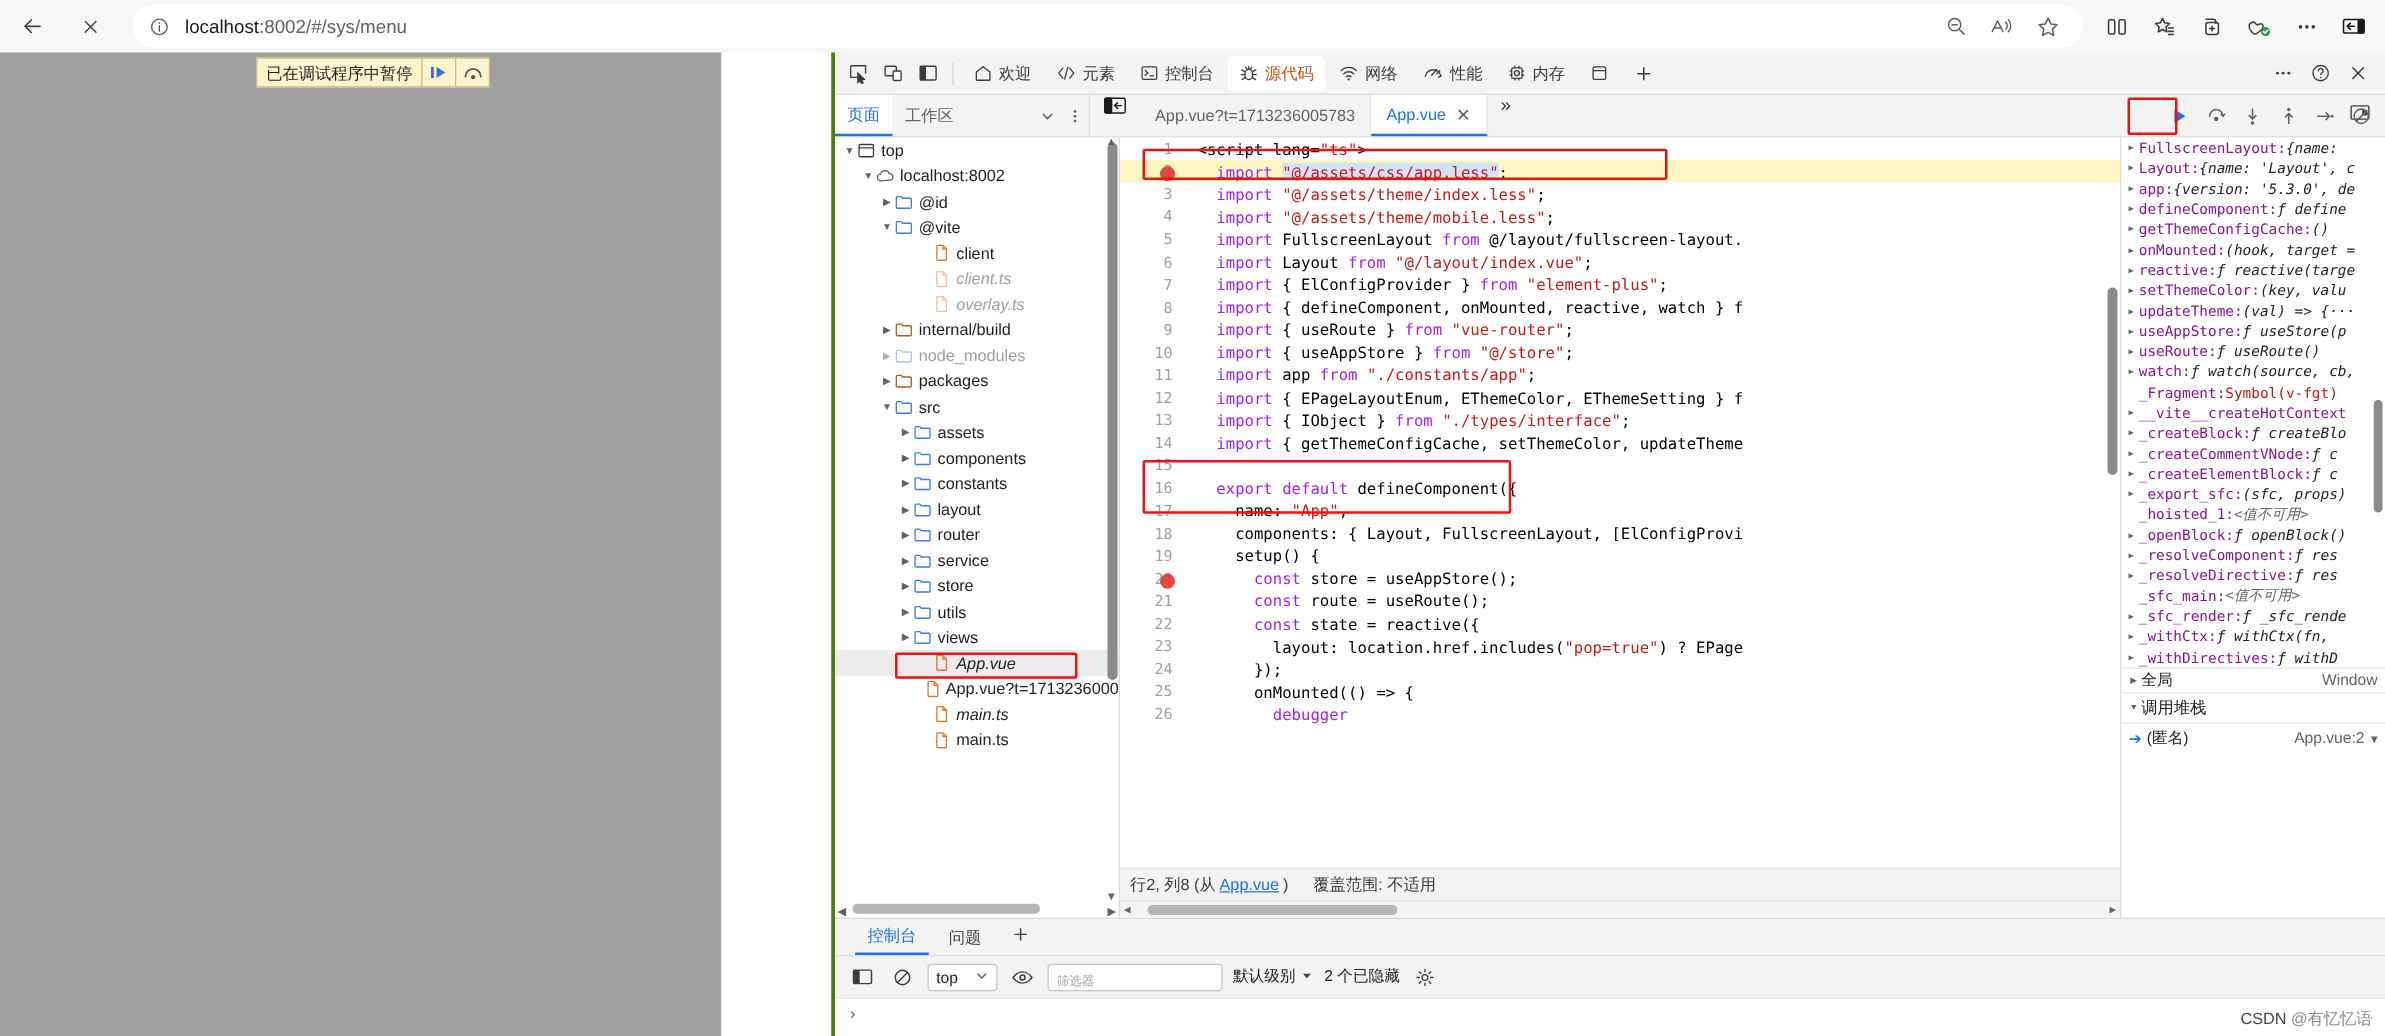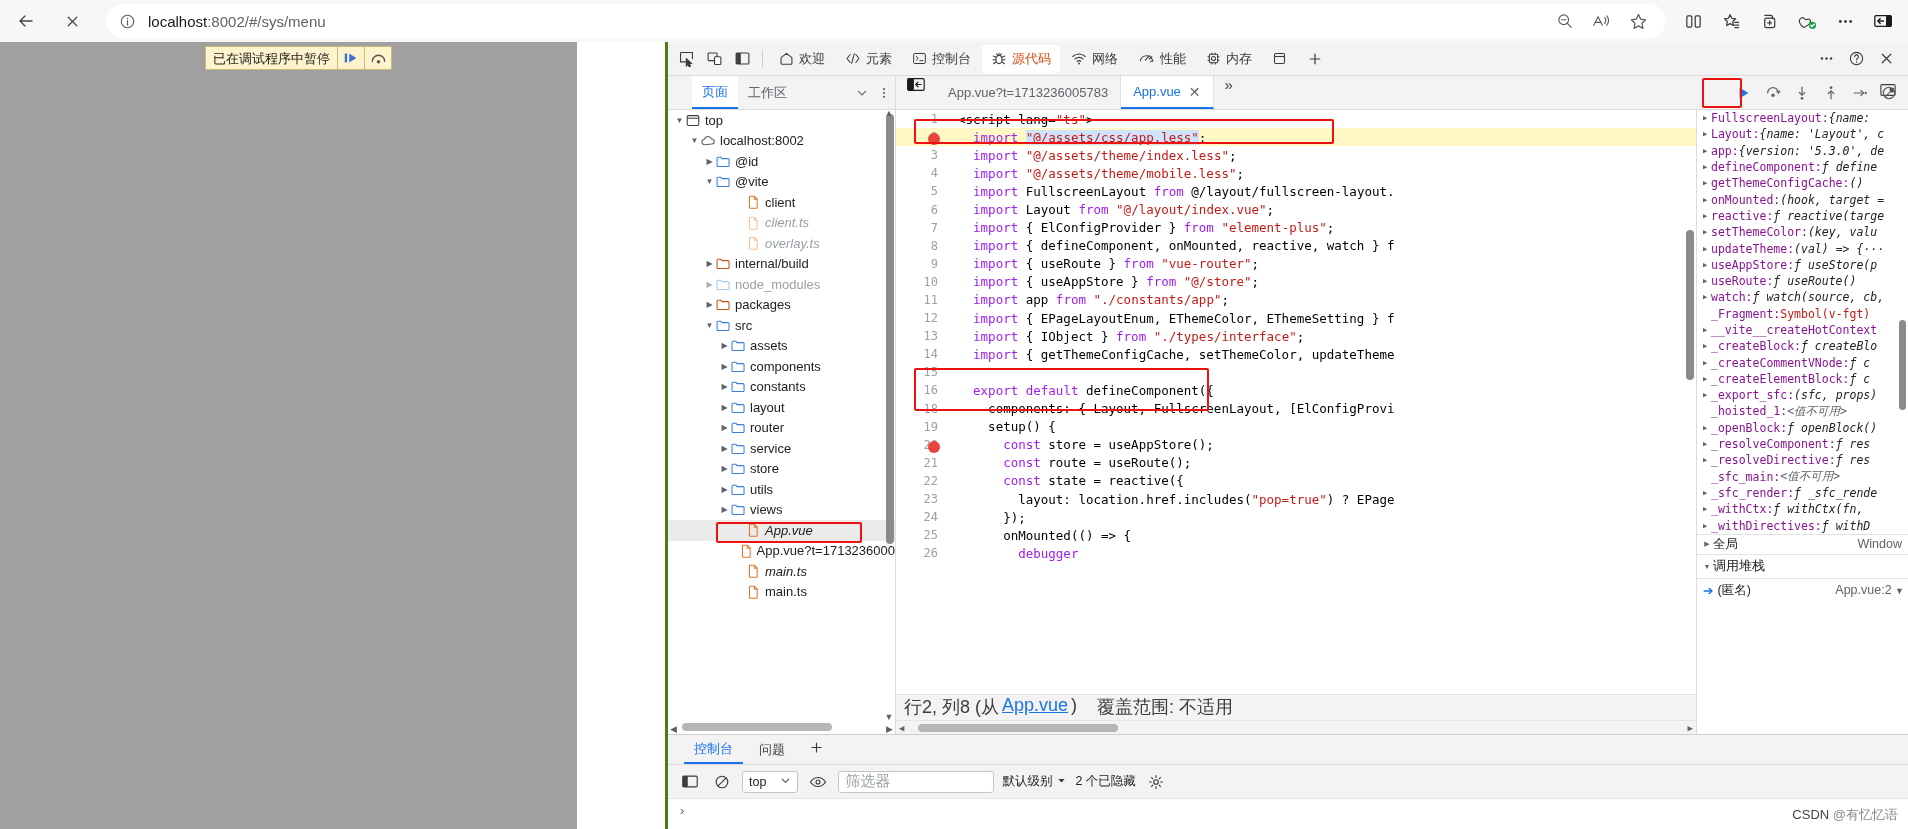--- a/index.html
+++ b/index.html
@@ -91,21 +91,21 @@
   .dt-tab.active { background: #ffffff; color: #d14d0f; font-weight: 500; }
   .dt-tab .ti { display: flex; align-items: center; color: #3c3c3c; }
   .dt-tab.active .ti { color: #3c3c3c; }
   .dt-top-right { margin-left: auto; display: flex; align-items: center; gap: 2px; padding-right: 4px; }
 
   
   .dt-row2 {
     height: 34px; display: flex; align-items: stretch;
     background: #f3f3f3; border-bottom: 1px solid #dcdcdc;
   }
-  .nav-tabs { width: 204px; display: flex; align-items: center; border-right: 1px solid #dcdcdc; margin-left: 24px; }
+  .nav-tabs { width: 204px; display: flex; align-items: center; border-right: 1px solid #dcdcdc; }
   .nav-tab {
     font-size: 13px; padding: 0 10px; height: 100%;
     display: flex; align-items: center; color: #5f6368;
   }
   .nav-tab.active { color: #1a73e8; background: #fff; border-bottom: 2px solid #1a73e8; }
   .nav-tabs .sp { flex: 1; }
   .nav-tabs .mini { width: 22px; display:flex; align-items:center; justify-content:center; color:#5f6368; }
 
   .editor-tabs { flex: 1; display: flex; align-items: flex-start; position: relative; }
   .et-leftbtn { width: 40px; display: flex; align-items: center; justify-content: center; color: #3c3c3c; }
@@ -181,22 +181,22 @@
   .ed-vscroll { position:absolute; right:2px; top:120px; width:8px; height:150px; background:#8a8a8a; border-radius:4px; }
   .ed-hscrollbar {
     position:absolute; left:0; right:0; bottom:0; height: 14px;
     background: #f3f3f3; border-top: 1px solid #e4e4e4;
     display: flex; align-items: center;
   }
   .ed-hthumb { height:8px; background:#b6b6b6; border-radius:4px; margin-left:14px; }
   .ed-status {
     position: absolute; left: 0; right: 0; bottom: 14px; height: 26px;
     background: #f3f3f3; border-top: 1px solid #e4e4e4;
-    display: flex; align-items: flex-start; font-family: "Liberation Sans", sans-serif;
-    font-size: 18px; color: #3c3c3c; padding-left: 8px; gap: 3px;
+    display: flex; align-items: center; font-family: "Liberation Sans", sans-serif;
+    font-size: 13px; color: #3c3c3c; padding-left: 8px; gap: 3px;
   }
   .ed-status a { color: #1a73e8; text-decoration: underline; }
 
   .scope {
     width: 212px; background: #fff; border-left: 1px solid #dcdcdc;
     font-family: "DejaVu Sans Mono", monospace; font-size: 11.5px;
     position: relative; overflow: hidden;
   }
   .sc-row { height: 16.3px; display: flex; align-items: center; white-space: nowrap; padding-left: 2px; }
   .sc-ar { width: 12px; color: #5f6368; font-size: 7px; display:inline-flex; justify-content:center; }
@@ -236,22 +236,22 @@
   .drawer-tools {
     height: 34px; display: flex; align-items: center; gap: 8px; padding: 0 10px;
     border-bottom: 1px solid #e4e4e4;
   }
   .dt-small { width: 24px; height: 24px; display:flex;align-items:center;justify-content:center;color:#3c3c3c; }
   .ctx-select {
     height: 22px; border: 1px solid #c4c4c4; border-radius: 3px; background:#fff;
     font-size: 12.5px; color: #202124; display: flex; align-items: center; padding: 0 6px; gap: 14px;
   }
   .filter-input {
-    height: 22px; width: 156px; border: 1px solid #c4c4c4; border-radius: 3px;
-    background: #fff; font-size: 15px; color: #9aa0a6; display:flex; align-items:center; padding: 0 6px;
+    height: 22px; width: 140px; border: 1px solid #c4c4c4; border-radius: 3px;
+    background: #fff; font-size: 10px; color: #9aa0a6; display:flex; align-items:flex-end; padding: 0 6px;
   }
   .level-select { font-size: 12.5px; color:#202124; display:flex;align-items:center; gap:4px; }
   .hidden-count { font-size: 12.5px; color: #202124; }
   .drawer-body { flex: 1; background: #fff; display: flex; align-items: flex-start; padding: 4px 0 0 12px; }
   .prompt-arrow { color: #5f6368; font-size: 13px; }
 
   .watermark {
     position: absolute; right: 10px; bottom: 5px;
     font-size: 13px; color: #8a8a8a;
   }
@@ -880,20 +880,24 @@
         </div>
         <div class="code-row">
           <div class="gutter">15</div>
           <div class="codetext"></div>
         </div>
         <div class="code-row">
           <div class="gutter">16</div>
           <div class="codetext">  <span class="kw">export</span> <span class="kw">default</span> defineComponent({</div>
         </div>
         <div class="code-row">
+          <div class="gutter">17</div>
+          <div class="codetext">    name: <span class="str">"App"</span>,</div>
+        </div>
+        <div class="code-row">
           <div class="gutter">18</div>
           <div class="codetext">    components: { Layout, FullscreenLayout, [ElConfigProvi</div>
         </div>
         <div class="code-row">
           <div class="gutter">19</div>
           <div class="codetext">    setup() {</div>
         </div>
         <div class="code-row">
           <div class="gutter">20<span class="bp"></span></div>
           <div class="codetext">      <span class="kw">const</span> store = useAppStore();</div>

